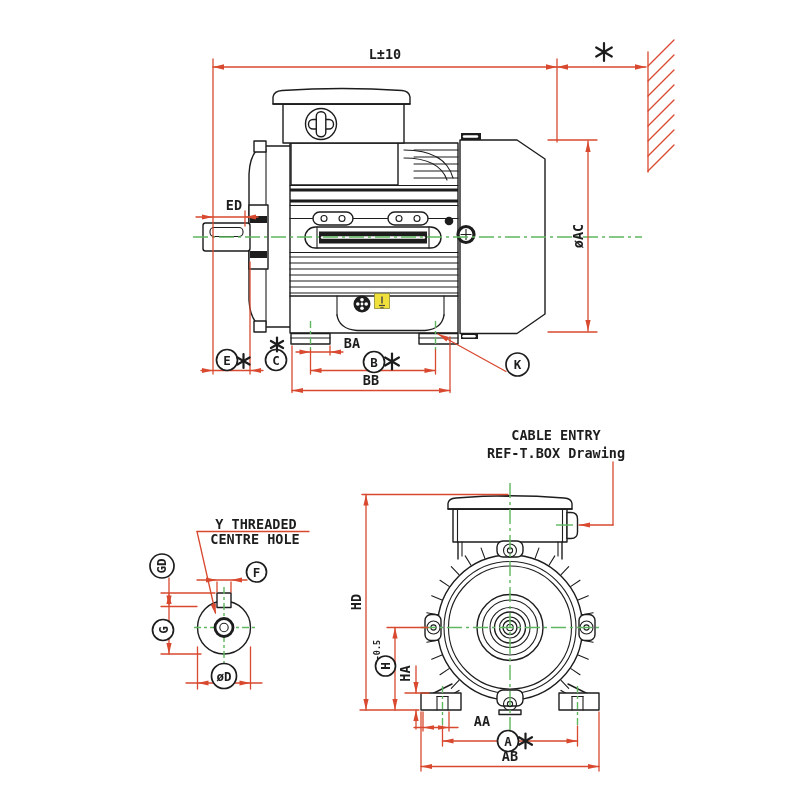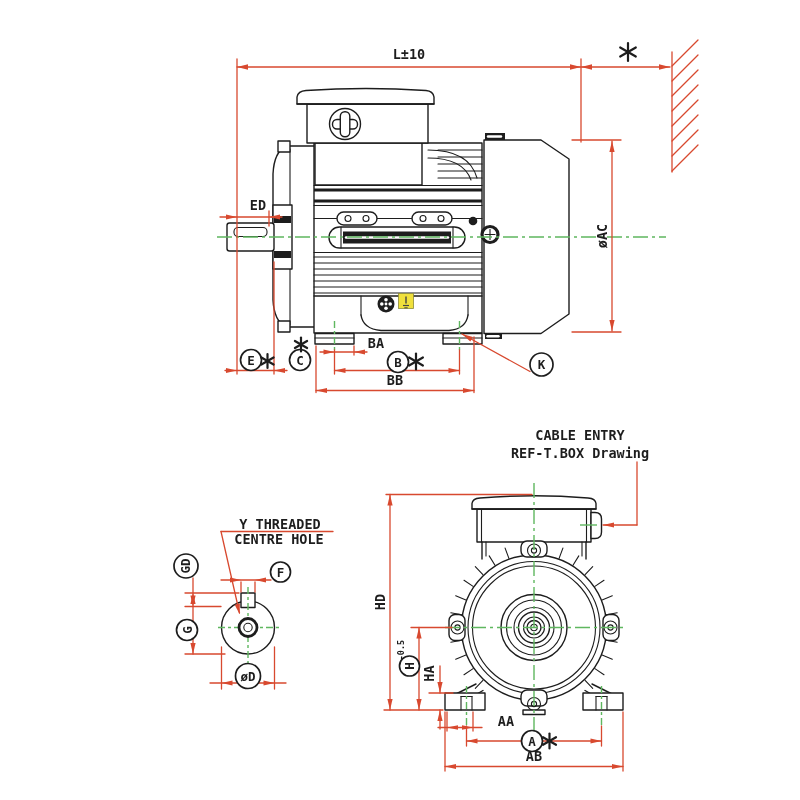--- a/index.html
+++ b/index.html
@@ -1,20 +1,20 @@
 <!DOCTYPE html>
 <html style="--ink: #1d1d1d; --dim: #d8492f; --cl: #5fb75f; --warn: #f0e03c; --bg: #ffffff;"><head>
 <meta charset="utf-8">
 <title>Motor Dimension Drawing</title>
 <style>
   :root{
     --ink:#1d1d1d; --dim:#d8492f; --cl:#5fb75f; --warn:#f0e03c; --bg:#ffffff;
   }
   html,body{margin:0;padding:0;background:var(--bg);}
-  .stage{width:776px;height:800px;background:var(--bg);position:relative;padding-left:24px;}
+  .stage{width:776px;height:800px;background:var(--bg);position:relative;}
   svg{display:block;}
   
   .bk{stroke:var(--ink);fill:none;stroke-width:1.4;stroke-linecap:round;stroke-linejoin:round;}
   .bk2{stroke:var(--ink);fill:none;stroke-width:1.1;stroke-linecap:round;}
   .bkf{fill:#fff;stroke:var(--ink);stroke-width:1.4;stroke-linejoin:round;}
   .dark{fill:var(--ink);stroke:none;}
   .wln{stroke:#fff;fill:none;stroke-width:2.4;stroke-linecap:round;}
   
   .rd{stroke:var(--dim);fill:none;stroke-width:1.3;stroke-linecap:round;}
   .rdf{fill:var(--dim);stroke:none;}

